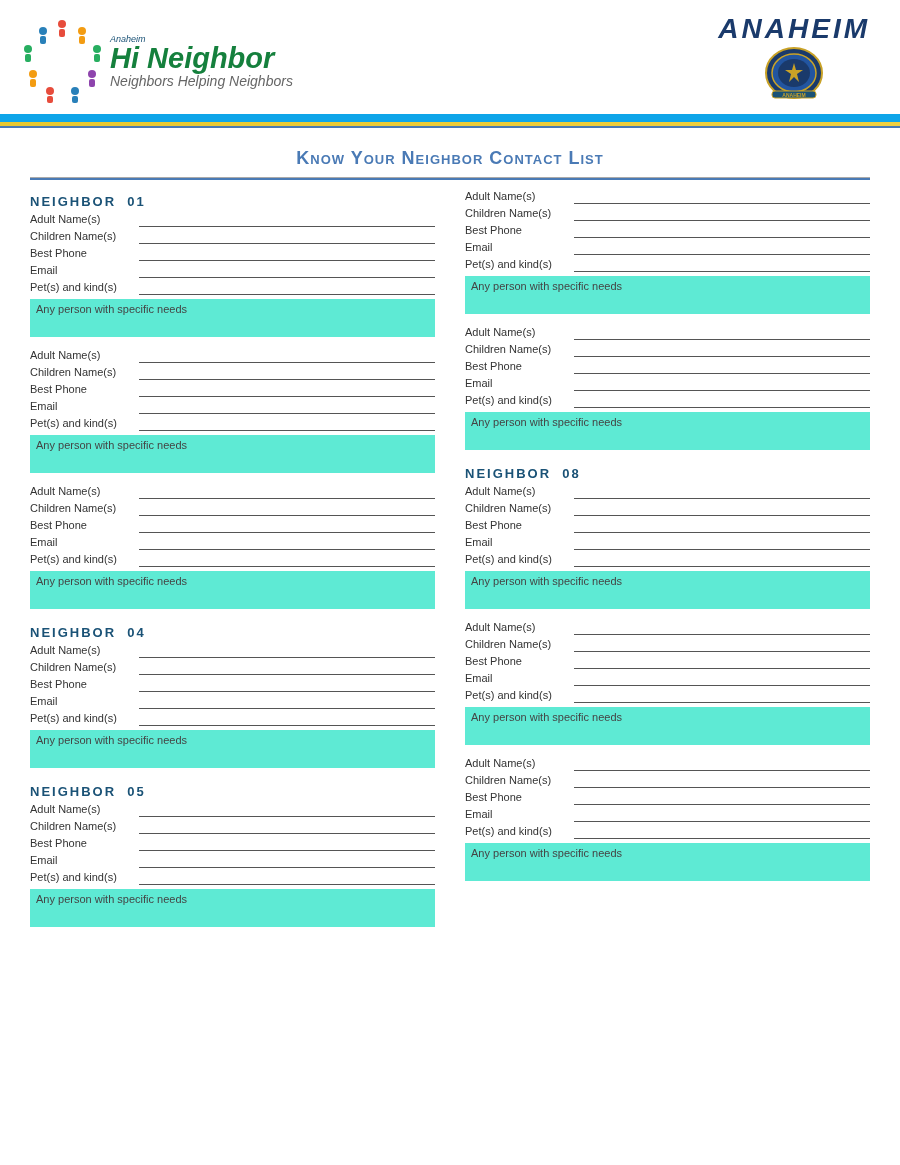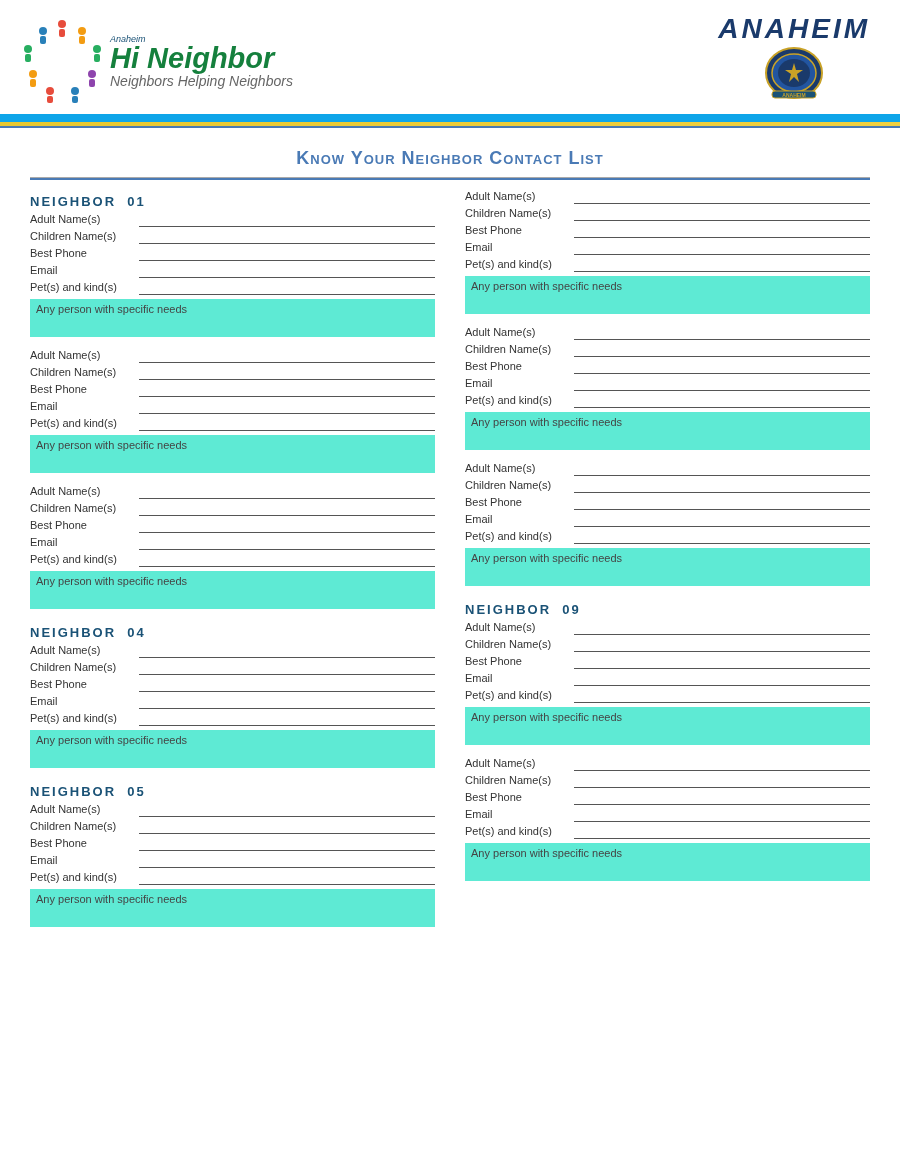--- a/index.html
+++ b/index.html
@@ -363,45 +363,45 @@
           <div class="field-line"></div>
         </div>
         <div class="field-row">
           <span class="field-label">Pet(s) and kind(s)</span>
           <div class="field-line"></div>
         </div>
         <div class="needs-box">Any person with specific needs</div>
       </div>
 
       <div class="neighbor-block">
-        <div class="field-row">
-          <span class="field-label">Adult Name(s)</span>
-          <div class="field-line"></div>
-        </div>
-        <div class="field-row">
-          <span class="field-label">Children Name(s)</span>
-          <div class="field-line"></div>
-        </div>
-        <div class="field-row">
-          <span class="field-label">Best Phone</span>
-          <div class="field-line"></div>
-        </div>
-        <div class="field-row">
-          <span class="field-label">Email</span>
-          <div class="field-line"></div>
-        </div>
-        <div class="field-row">
-          <span class="field-label">Pet(s) and kind(s)</span>
-          <div class="field-line"></div>
-        </div>
-        <div class="needs-box">Any person with specific needs</div>
-      </div>
-
-      <div class="neighbor-block">
-        <div class="neighbor-title">NEIGHBOR &nbsp;09</div>
+        <div class="neighbor-title">NEIGHBOR &nbsp;08</div>
+        <div class="field-row">
+          <span class="field-label">Adult Name(s)</span>
+          <div class="field-line"></div>
+        </div>
+        <div class="field-row">
+          <span class="field-label">Children Name(s)</span>
+          <div class="field-line"></div>
+        </div>
+        <div class="field-row">
+          <span class="field-label">Best Phone</span>
+          <div class="field-line"></div>
+        </div>
+        <div class="field-row">
+          <span class="field-label">Email</span>
+          <div class="field-line"></div>
+        </div>
+        <div class="field-row">
+          <span class="field-label">Pet(s) and kind(s)</span>
+          <div class="field-line"></div>
+        </div>
+        <div class="needs-box">Any person with specific needs</div>
+      </div>
+
+      <div class="neighbor-block">
         <div class="field-row">
           <span class="field-label">Adult Name(s)</span>
           <div class="field-line"></div>
         </div>
         <div class="field-row">
           <span class="field-label">Children Name(s)</span>
           <div class="field-line"></div>
         </div>
         <div class="field-row">
           <span class="field-label">Best Phone</span>

